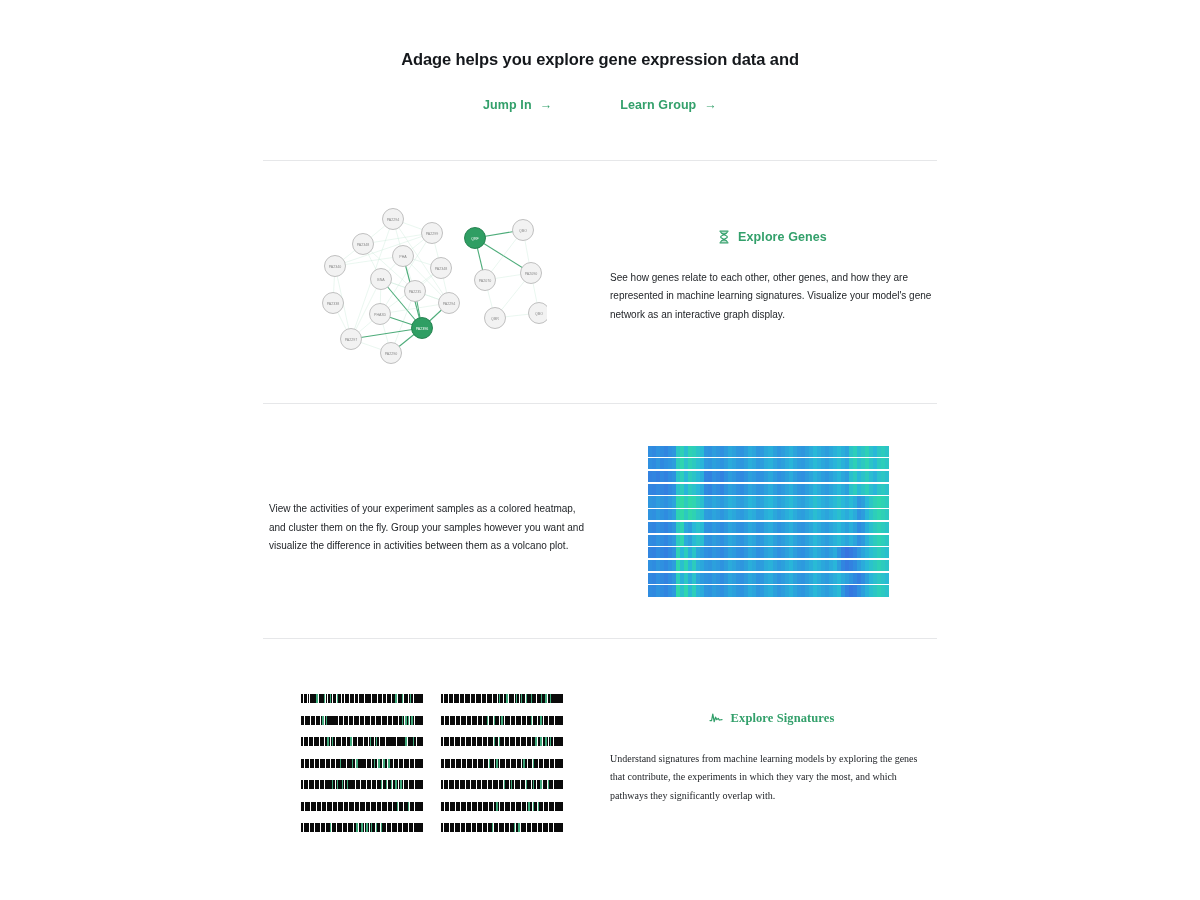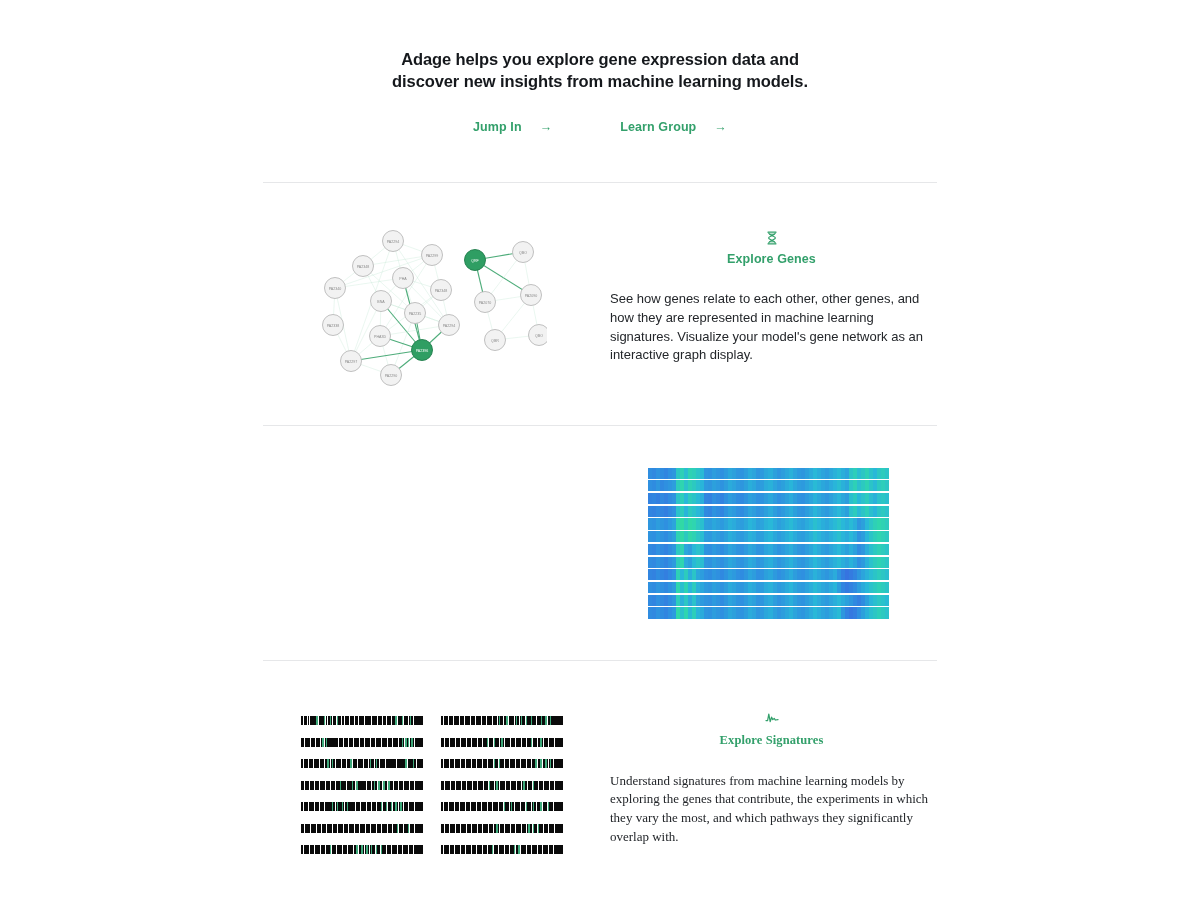--- a/index.html
+++ b/index.html
@@ -43,21 +43,21 @@
     justify-content: center;
     gap: 68px;
   }
   .cta-link {
     font-size: 12.5px;
     font-weight: bold;
     color: #33a06b;
     letter-spacing: 0.1px;
     display: inline-flex;
     align-items: center;
-    gap: 18px;
+    gap: 8px;
     cursor: pointer;
     text-decoration: none;
   }
   .cta-arrow {
     font-size: 12.5px;
     line-height: 1;
     color: #33a06b;
   }
 
   
@@ -83,25 +83,24 @@
   }
   .feature-title {
     display: flex;
     align-items: center;
     justify-content: center;
     gap: 7px;
     font-size: 12.5px;
     font-weight: bold;
     color: #33a06b;
     letter-spacing: 0.1px;
-    flex-direction: column;
   }
   .feature-body {
     margin-top: 24px;
-    font-size: 13px;
+    font-size: 10px;
     line-height: 18.6px;
     color: #23262a;
   }
   .feature-icon {
     display: inline-flex;
     align-items: center;
     justify-content: center;
     width: 15px;
     height: 15px;
   }
@@ -157,21 +156,20 @@
   }
 </style>
 </head>
 <body>
 
 <div class="page">
 
   <div class="hero">
     <h1 class="hero-headline">
       <span class="line">Adage helps you explore gene expression data and</span>
-      <span class="line">discover new insights from machine learning models.</span>
     </h1>
     <div class="hero-links">
       <a class="cta-link">
         <span>Jump In</span>
         <span class="cta-arrow">→</span>
       </a>
       <a class="cta-link">
         <span>Learn Group</span>
         <span class="cta-arrow">→</span>
       </a>
@@ -334,20 +332,21 @@
         <span>Explore Genes</span>
       </div>
       <p class="feature-body">See how genes relate to each other, other genes, and how they are represented in machine learning signatures. Visualize your model's gene network as an interactive graph display.</p>
     </div>
   </div>
 
   <div class="divider"></div>
 
   <div class="section" id="section-experiments">
     <div class="section-text">
+      <p class="feature-body">View the activities of your experiment samples as a colored heatmap, and cluster them on the fly. Group your samples however you want and visualize the difference in activities between them as a volcano plot.</p>
     </div>
     <div class="section-visual">
       <div class="heatmap" id="heatmap">
           <div class="heat-row" style="background: linear-gradient(to right, rgb(47, 142, 224) 0%, rgb(47, 142, 224) 1.667%, rgb(48, 137, 224) 1.667%, rgb(48, 137, 224) 3.333%, rgb(46, 147, 223) 3.333%, rgb(46, 147, 223) 5%, rgb(47, 140, 224) 5%, rgb(47, 140, 224) 6.667%, rgb(49, 133, 224) 6.667%, rgb(49, 133, 224) 8.333%, rgb(47, 144, 224) 8.333%, rgb(47, 144, 224) 10%, rgb(46, 150, 222) 10%, rgb(46, 150, 222) 11.667%, rgb(44, 198, 196) 11.667%, rgb(44, 198, 196) 13.333%, rgb(46, 208, 182) 13.333%, rgb(46, 208, 182) 15%, rgb(42, 190, 208) 15%, rgb(42, 190, 208) 16.667%, rgb(46, 210, 179) 16.667%, rgb(46, 210, 179) 18.333%, rgb(45, 206, 186) 18.333%, rgb(45, 206, 186) 20%, rgb(43, 196, 199) 20%, rgb(43, 196, 199) 21.667%, rgb(41, 186, 213) 21.667%, rgb(41, 186, 213) 23.333%, rgb(46, 150, 222) 23.333%, rgb(46, 150, 222) 25%, rgb(46, 147, 223) 25%, rgb(46, 147, 223) 26.667%, rgb(45, 157, 221) 26.667%, rgb(45, 157, 221) 28.333%, rgb(46, 150, 222) 28.333%, rgb(46, 150, 222) 30%, rgb(47, 144, 224) 30%, rgb(47, 144, 224) 31.667%, rgb(45, 154, 222) 31.667%, rgb(45, 154, 222) 33.333%, rgb(43, 167, 219) 33.333%, rgb(43, 167, 219) 35%, rgb(44, 160, 220) 35%, rgb(44, 160, 220) 36.667%, rgb(46, 150, 222) 36.667%, rgb(46, 150, 222) 38.333%, rgb(46, 147, 223) 38.333%, rgb(46, 147, 223) 40%, rgb(45, 157, 221) 40%, rgb(45, 157, 221) 41.667%, rgb(43, 171, 219) 41.667%, rgb(43, 171, 219) 43.333%, rgb(44, 164, 220) 43.333%, rgb(44, 164, 220) 45%, rgb(46, 150, 222) 45%, rgb(46, 150, 222) 46.667%, rgb(45, 154, 222) 46.667%, rgb(45, 154, 222) 48.333%, rgb(43, 167, 219) 48.333%, rgb(43, 167, 219) 50%, rgb(42, 174, 218) 50%, rgb(42, 174, 218) 51.667%, rgb(44, 160, 220) 51.667%, rgb(44, 160, 220) 53.333%, rgb(46, 150, 222) 53.333%, rgb(46, 150, 222) 55%, rgb(45, 157, 221) 55%, rgb(45, 157, 221) 56.667%, rgb(43, 167, 219) 56.667%, rgb(43, 167, 219) 58.333%, rgb(42, 177, 217) 58.333%, rgb(42, 177, 217) 60%, rgb(44, 164, 220) 60%, rgb(44, 164, 220) 61.667%, rgb(45, 154, 222) 61.667%, rgb(45, 154, 222) 63.333%, rgb(46, 150, 222) 63.333%, rgb(46, 150, 222) 65%, rgb(44, 160, 220) 65%, rgb(44, 160, 220) 66.667%, rgb(43, 171, 219) 66.667%, rgb(43, 171, 219) 68.333%, rgb(41, 184, 216) 68.333%, rgb(41, 184, 216) 70%, rgb(42, 174, 218) 70%, rgb(42, 174, 218) 71.667%, rgb(44, 164, 220) 71.667%, rgb(44, 164, 220) 73.333%, rgb(45, 157, 221) 73.333%, rgb(45, 157, 221) 75%, rgb(43, 167, 219) 75%, rgb(43, 167, 219) 76.667%, rgb(42, 177, 217) 76.667%, rgb(42, 177, 217) 78.333%, rgb(41, 186, 213) 78.333%, rgb(41, 186, 213) 80%, rgb(42, 174, 218) 80%, rgb(42, 174, 218) 81.667%, rgb(44, 164, 220) 81.667%, rgb(44, 164, 220) 83.333%, rgb(43, 196, 199) 83.333%, rgb(43, 196, 199) 85%, rgb(45, 206, 186) 85%, rgb(45, 206, 186) 86.667%, rgb(42, 190, 208) 86.667%, rgb(42, 190, 208) 88.333%, rgb(44, 198, 196) 88.333%, rgb(44, 198, 196) 90%, rgb(46, 208, 182) 90%, rgb(46, 208, 182) 91.667%, rgb(43, 194, 203) 91.667%, rgb(43, 194, 203) 93.333%, rgb(41, 184, 216) 93.333%, rgb(41, 184, 216) 95%, rgb(44, 198, 196) 95%, rgb(44, 198, 196) 96.667%, rgb(45, 203, 189) 96.667%, rgb(45, 203, 189) 98.333%, rgb(43, 196, 199) 98.333%, rgb(43, 196, 199) 100%);"></div>
           <div class="heat-row" style="background: linear-gradient(to right, rgb(47, 144, 224) 0%, rgb(47, 144, 224) 1.667%, rgb(47, 140, 224) 1.667%, rgb(47, 140, 224) 3.333%, rgb(46, 150, 222) 3.333%, rgb(46, 150, 222) 5%, rgb(48, 137, 224) 5%, rgb(48, 137, 224) 6.667%, rgb(47, 144, 224) 6.667%, rgb(47, 144, 224) 8.333%, rgb(46, 150, 222) 8.333%, rgb(46, 150, 222) 10%, rgb(45, 157, 221) 10%, rgb(45, 157, 221) 11.667%, rgb(45, 203, 189) 11.667%, rgb(45, 203, 189) 13.333%, rgb(47, 213, 176) 13.333%, rgb(47, 213, 176) 15%, rgb(43, 194, 203) 15%, rgb(43, 194, 203) 16.667%, rgb(46, 208, 182) 16.667%, rgb(46, 208, 182) 18.333%, rgb(44, 201, 192) 18.333%, rgb(44, 201, 192) 20%, rgb(42, 191, 206) 20%, rgb(42, 191, 206) 21.667%, rgb(41, 181, 217) 21.667%, rgb(41, 181, 217) 23.333%, rgb(45, 154, 222) 23.333%, rgb(45, 154, 222) 25%, rgb(46, 150, 222) 25%, rgb(46, 150, 222) 26.667%, rgb(44, 160, 220) 26.667%, rgb(44, 160, 220) 28.333%, rgb(45, 154, 222) 28.333%, rgb(45, 154, 222) 30%, rgb(46, 147, 223) 30%, rgb(46, 147, 223) 31.667%, rgb(45, 157, 221) 31.667%, rgb(45, 157, 221) 33.333%, rgb(43, 171, 219) 33.333%, rgb(43, 171, 219) 35%, rgb(44, 164, 220) 35%, rgb(44, 164, 220) 36.667%, rgb(45, 154, 222) 36.667%, rgb(45, 154, 222) 38.333%, rgb(46, 150, 222) 38.333%, rgb(46, 150, 222) 40%, rgb(44, 160, 220) 40%, rgb(44, 160, 220) 41.667%, rgb(42, 174, 218) 41.667%, rgb(42, 174, 218) 43.333%, rgb(43, 167, 219) 43.333%, rgb(43, 167, 219) 45%, rgb(45, 154, 222) 45%, rgb(45, 154, 222) 46.667%, rgb(45, 157, 221) 46.667%, rgb(45, 157, 221) 48.333%, rgb(43, 171, 219) 48.333%, rgb(43, 171, 219) 50%, rgb(42, 177, 217) 50%, rgb(42, 177, 217) 51.667%, rgb(44, 164, 220) 51.667%, rgb(44, 164, 220) 53.333%, rgb(45, 154, 222) 53.333%, rgb(45, 154, 222) 55%, rgb(44, 160, 220) 55%, rgb(44, 160, 220) 56.667%, rgb(43, 171, 219) 56.667%, rgb(43, 171, 219) 58.333%, rgb(41, 181, 217) 58.333%, rgb(41, 181, 217) 60%, rgb(43, 167, 219) 60%, rgb(43, 167, 219) 61.667%, rgb(45, 157, 221) 61.667%, rgb(45, 157, 221) 63.333%, rgb(45, 154, 222) 63.333%, rgb(45, 154, 222) 65%, rgb(44, 164, 220) 65%, rgb(44, 164, 220) 66.667%, rgb(42, 174, 218) 66.667%, rgb(42, 174, 218) 68.333%, rgb(41, 186, 213) 68.333%, rgb(41, 186, 213) 70%, rgb(42, 177, 217) 70%, rgb(42, 177, 217) 71.667%, rgb(43, 167, 219) 71.667%, rgb(43, 167, 219) 73.333%, rgb(44, 160, 220) 73.333%, rgb(44, 160, 220) 75%, rgb(43, 171, 219) 75%, rgb(43, 171, 219) 76.667%, rgb(41, 181, 217) 76.667%, rgb(41, 181, 217) 78.333%, rgb(42, 189, 209) 78.333%, rgb(42, 189, 209) 80%, rgb(42, 177, 217) 80%, rgb(42, 177, 217) 81.667%, rgb(43, 167, 219) 81.667%, rgb(43, 167, 219) 83.333%, rgb(44, 198, 196) 83.333%, rgb(44, 198, 196) 85%, rgb(46, 208, 182) 85%, rgb(46, 208, 182) 86.667%, rgb(43, 192, 204) 86.667%, rgb(43, 192, 204) 88.333%, rgb(44, 201, 192) 88.333%, rgb(44, 201, 192) 90%, rgb(46, 210, 179) 90%, rgb(46, 210, 179) 91.667%, rgb(43, 196, 199) 91.667%, rgb(43, 196, 199) 93.333%, rgb(41, 186, 213) 93.333%, rgb(41, 186, 213) 95%, rgb(44, 201, 192) 95%, rgb(44, 201, 192) 96.667%, rgb(45, 206, 186) 96.667%, rgb(45, 206, 186) 98.333%, rgb(44, 198, 196) 98.333%, rgb(44, 198, 196) 100%);"></div>
           <div class="heat-row" style="background: linear-gradient(to right, rgb(50, 130, 224) 0%, rgb(50, 130, 224) 1.667%, rgb(49, 133, 224) 1.667%, rgb(49, 133, 224) 3.333%, rgb(51, 127, 224) 3.333%, rgb(51, 127, 224) 5%, rgb(48, 137, 224) 5%, rgb(48, 137, 224) 6.667%, rgb(50, 130, 224) 6.667%, rgb(50, 130, 224) 8.333%, rgb(47, 140, 224) 8.333%, rgb(47, 140, 224) 10%, rgb(46, 147, 223) 10%, rgb(46, 147, 223) 11.667%, rgb(43, 196, 199) 11.667%, rgb(43, 196, 199) 13.333%, rgb(45, 206, 186) 13.333%, rgb(45, 206, 186) 15%, rgb(41, 184, 216) 15%, rgb(41, 184, 216) 16.667%, rgb(45, 203, 189) 16.667%, rgb(45, 203, 189) 18.333%, rgb(43, 196, 199) 18.333%, rgb(43, 196, 199) 20%, rgb(41, 186, 213) 20%, rgb(41, 186, 213) 21.667%, rgb(42, 174, 218) 21.667%, rgb(42, 174, 218) 23.333%, rgb(49, 133, 224) 23.333%, rgb(49, 133, 224) 25%, rgb(50, 130, 224) 25%, rgb(50, 130, 224) 26.667%, rgb(47, 144, 224) 26.667%, rgb(47, 144, 224) 28.333%, rgb(48, 137, 224) 28.333%, rgb(48, 137, 224) 30%, rgb(50, 130, 224) 30%, rgb(50, 130, 224) 31.667%, rgb(47, 144, 224) 31.667%, rgb(47, 144, 224) 33.333%, rgb(45, 157, 221) 33.333%, rgb(45, 157, 221) 35%, rgb(46, 150, 222) 35%, rgb(46, 150, 222) 36.667%, rgb(47, 140, 224) 36.667%, rgb(47, 140, 224) 38.333%, rgb(48, 137, 224) 38.333%, rgb(48, 137, 224) 40%, rgb(46, 147, 223) 40%, rgb(46, 147, 223) 41.667%, rgb(44, 160, 220) 41.667%, rgb(44, 160, 220) 43.333%, rgb(45, 154, 222) 43.333%, rgb(45, 154, 222) 45%, rgb(47, 144, 224) 45%, rgb(47, 144, 224) 46.667%, rgb(46, 147, 223) 46.667%, rgb(46, 147, 223) 48.333%, rgb(45, 157, 221) 48.333%, rgb(45, 157, 221) 50%, rgb(43, 167, 219) 50%, rgb(43, 167, 219) 51.667%, rgb(45, 154, 222) 51.667%, rgb(45, 154, 222) 53.333%, rgb(47, 144, 224) 53.333%, rgb(47, 144, 224) 55%, rgb(46, 150, 222) 55%, rgb(46, 150, 222) 56.667%, rgb(44, 160, 220) 56.667%, rgb(44, 160, 220) 58.333%, rgb(43, 171, 219) 58.333%, rgb(43, 171, 219) 60%, rgb(45, 157, 221) 60%, rgb(45, 157, 221) 61.667%, rgb(46, 147, 223) 61.667%, rgb(46, 147, 223) 63.333%, rgb(47, 144, 224) 63.333%, rgb(47, 144, 224) 65%, rgb(45, 154, 222) 65%, rgb(45, 154, 222) 66.667%, rgb(44, 164, 220) 66.667%, rgb(44, 164, 220) 68.333%, rgb(42, 177, 217) 68.333%, rgb(42, 177, 217) 70%, rgb(43, 167, 219) 70%, rgb(43, 167, 219) 71.667%, rgb(45, 157, 221) 71.667%, rgb(45, 157, 221) 73.333%, rgb(46, 150, 222) 73.333%, rgb(46, 150, 222) 75%, rgb(44, 160, 220) 75%, rgb(44, 160, 220) 76.667%, rgb(43, 171, 219) 76.667%, rgb(43, 171, 219) 78.333%, rgb(41, 181, 217) 78.333%, rgb(41, 181, 217) 80%, rgb(43, 167, 219) 80%, rgb(43, 167, 219) 81.667%, rgb(45, 157, 221) 81.667%, rgb(45, 157, 221) 83.333%, rgb(42, 191, 206) 83.333%, rgb(42, 191, 206) 85%, rgb(44, 201, 192) 85%, rgb(44, 201, 192) 86.667%, rgb(41, 184, 216) 86.667%, rgb(41, 184, 216) 88.333%, rgb(43, 194, 203) 88.333%, rgb(43, 194, 203) 90%, rgb(45, 203, 189) 90%, rgb(45, 203, 189) 91.667%, rgb(42, 189, 209) 91.667%, rgb(42, 189, 209) 93.333%, rgb(42, 177, 217) 93.333%, rgb(42, 177, 217) 95%, rgb(43, 194, 203) 95%, rgb(43, 194, 203) 96.667%, rgb(44, 198, 196) 96.667%, rgb(44, 198, 196) 98.333%, rgb(42, 191, 206) 98.333%, rgb(42, 191, 206) 100%);"></div>
           <div class="heat-row" style="background: linear-gradient(to right, rgb(49, 133, 224) 0%, rgb(49, 133, 224) 1.667%, rgb(50, 130, 224) 1.667%, rgb(50, 130, 224) 3.333%, rgb(48, 137, 224) 3.333%, rgb(48, 137, 224) 5%, rgb(49, 133, 224) 5%, rgb(49, 133, 224) 6.667%, rgb(51, 127, 224) 6.667%, rgb(51, 127, 224) 8.333%, rgb(48, 137, 224) 8.333%, rgb(48, 137, 224) 10%, rgb(47, 144, 224) 10%, rgb(47, 144, 224) 11.667%, rgb(43, 194, 203) 11.667%, rgb(43, 194, 203) 13.333%, rgb(45, 203, 189) 13.333%, rgb(45, 203, 189) 15%, rgb(41, 181, 217) 15%, rgb(41, 181, 217) 16.667%, rgb(44, 201, 192) 16.667%, rgb(44, 201, 192) 18.333%, rgb(43, 194, 203) 18.333%, rgb(43, 194, 203) 20%, rgb(41, 184, 216) 20%, rgb(41, 184, 216) 21.667%, rgb(43, 171, 219) 21.667%, rgb(43, 171, 219) 23.333%, rgb(48, 137, 224) 23.333%, rgb(48, 137, 224) 25%, rgb(49, 133, 224) 25%, rgb(49, 133, 224) 26.667%, rgb(46, 147, 223) 26.667%, rgb(46, 147, 223) 28.333%, rgb(47, 140, 224) 28.333%, rgb(47, 140, 224) 30%, rgb(49, 133, 224) 30%, rgb(49, 133, 224) 31.667%, rgb(46, 147, 223) 31.667%, rgb(46, 147, 223) 33.333%, rgb(44, 160, 220) 33.333%, rgb(44, 160, 220) 35%, rgb(45, 154, 222) 35%, rgb(45, 154, 222) 36.667%, rgb(47, 144, 224) 36.667%, rgb(47, 144, 224) 38.333%, rgb(47, 140, 224) 38.333%, rgb(47, 140, 224) 40%, rgb(46, 150, 222) 40%, rgb(46, 150, 222) 41.667%, rgb(44, 164, 220) 41.667%, rgb(44, 164, 220) 43.333%, rgb(45, 157, 221) 43.333%, rgb(45, 157, 221) 45%, rgb(46, 147, 223) 45%, rgb(46, 147, 223) 46.667%, rgb(46, 150, 222) 46.667%, rgb(46, 150, 222) 48.333%, rgb(44, 160, 220) 48.333%, rgb(44, 160, 220) 50%, rgb(43, 171, 219) 50%, rgb(43, 171, 219) 51.667%, rgb(45, 157, 221) 51.667%, rgb(45, 157, 221) 53.333%, rgb(46, 147, 223) 53.333%, rgb(46, 147, 223) 55%, rgb(45, 154, 222) 55%, rgb(45, 154, 222) 56.667%, rgb(44, 164, 220) 56.667%, rgb(44, 164, 220) 58.333%, rgb(42, 174, 218) 58.333%, rgb(42, 174, 218) 60%, rgb(44, 160, 220) 60%, rgb(44, 160, 220) 61.667%, rgb(46, 150, 222) 61.667%, rgb(46, 150, 222) 63.333%, rgb(46, 147, 223) 63.333%, rgb(46, 147, 223) 65%, rgb(45, 157, 221) 65%, rgb(45, 157, 221) 66.667%, rgb(43, 167, 219) 66.667%, rgb(43, 167, 219) 68.333%, rgb(41, 181, 217) 68.333%, rgb(41, 181, 217) 70%, rgb(43, 171, 219) 70%, rgb(43, 171, 219) 71.667%, rgb(44, 160, 220) 71.667%, rgb(44, 160, 220) 73.333%, rgb(45, 154, 222) 73.333%, rgb(45, 154, 222) 75%, rgb(44, 164, 220) 75%, rgb(44, 164, 220) 76.667%, rgb(42, 174, 218) 76.667%, rgb(42, 174, 218) 78.333%, rgb(41, 184, 216) 78.333%, rgb(41, 184, 216) 80%, rgb(43, 171, 219) 80%, rgb(43, 171, 219) 81.667%, rgb(44, 160, 220) 81.667%, rgb(44, 160, 220) 83.333%, rgb(43, 194, 203) 83.333%, rgb(43, 194, 203) 85%, rgb(45, 203, 189) 85%, rgb(45, 203, 189) 86.667%, rgb(41, 186, 213) 86.667%, rgb(41, 186, 213) 88.333%, rgb(43, 196, 199) 88.333%, rgb(43, 196, 199) 90%, rgb(45, 206, 186) 90%, rgb(45, 206, 186) 91.667%, rgb(42, 191, 206) 91.667%, rgb(42, 191, 206) 93.333%, rgb(41, 181, 217) 93.333%, rgb(41, 181, 217) 95%, rgb(43, 196, 199) 95%, rgb(43, 196, 199) 96.667%, rgb(44, 201, 192) 96.667%, rgb(44, 201, 192) 98.333%, rgb(43, 194, 203) 98.333%, rgb(43, 194, 203) 100%);"></div>
           <div class="heat-row" style="background: linear-gradient(to right, rgb(46, 150, 222) 0%, rgb(46, 150, 222) 1.667%, rgb(46, 147, 223) 1.667%, rgb(46, 147, 223) 3.333%, rgb(45, 157, 221) 3.333%, rgb(45, 157, 221) 5%, rgb(46, 150, 222) 5%, rgb(46, 150, 222) 6.667%, rgb(47, 144, 224) 6.667%, rgb(47, 144, 224) 8.333%, rgb(45, 154, 222) 8.333%, rgb(45, 154, 222) 10%, rgb(44, 164, 220) 10%, rgb(44, 164, 220) 11.667%, rgb(47, 213, 176) 11.667%, rgb(47, 213, 176) 13.333%, rgb(49, 217, 165) 13.333%, rgb(49, 217, 165) 15%, rgb(45, 203, 189) 15%, rgb(45, 203, 189) 16.667%, rgb(48, 216, 168) 16.667%, rgb(48, 216, 168) 18.333%, rgb(47, 213, 176) 18.333%, rgb(47, 213, 176) 20%, rgb(44, 201, 192) 20%, rgb(44, 201, 192) 21.667%, rgb(42, 191, 206) 21.667%, rgb(42, 191, 206) 23.333%, rgb(44, 160, 220) 23.333%, rgb(44, 160, 220) 25%, rgb(45, 157, 221) 25%, rgb(45, 157, 221) 26.667%, rgb(43, 167, 219) 26.667%, rgb(43, 167, 219) 28.333%, rgb(44, 160, 220) 28.333%, rgb(44, 160, 220) 30%, rgb(45, 154, 222) 30%, rgb(45, 154, 222) 31.667%, rgb(44, 164, 220) 31.667%, rgb(44, 164, 220) 33.333%, rgb(42, 177, 217) 33.333%, rgb(42, 177, 217) 35%, rgb(43, 171, 219) 35%, rgb(43, 171, 219) 36.667%, rgb(44, 160, 220) 36.667%, rgb(44, 160, 220) 38.333%, rgb(45, 157, 221) 38.333%, rgb(45, 157, 221) 40%, rgb(43, 167, 219) 40%, rgb(43, 167, 219) 41.667%, rgb(41, 181, 217) 41.667%, rgb(41, 181, 217) 43.333%, rgb(42, 174, 218) 43.333%, rgb(42, 174, 218) 45%, rgb(44, 160, 220) 45%, rgb(44, 160, 220) 46.667%, rgb(44, 164, 220) 46.667%, rgb(44, 164, 220) 48.333%, rgb(42, 177, 217) 48.333%, rgb(42, 177, 217) 50%, rgb(41, 184, 216) 50%, rgb(41, 184, 216) 51.667%, rgb(43, 171, 219) 51.667%, rgb(43, 171, 219) 53.333%, rgb(44, 160, 220) 53.333%, rgb(44, 160, 220) 55%, rgb(43, 167, 219) 55%, rgb(43, 167, 219) 56.667%, rgb(42, 177, 217) 56.667%, rgb(42, 177, 217) 58.333%, rgb(41, 186, 213) 58.333%, rgb(41, 186, 213) 60%, rgb(42, 174, 218) 60%, rgb(42, 174, 218) 61.667%, rgb(44, 164, 220) 61.667%, rgb(44, 164, 220) 63.333%, rgb(44, 160, 220) 63.333%, rgb(44, 160, 220) 65%, rgb(43, 171, 219) 65%, rgb(43, 171, 219) 66.667%, rgb(41, 181, 217) 66.667%, rgb(41, 181, 217) 68.333%, rgb(42, 191, 206) 68.333%, rgb(42, 191, 206) 70%, rgb(41, 184, 216) 70%, rgb(41, 184, 216) 71.667%, rgb(42, 174, 218) 71.667%, rgb(42, 174, 218) 73.333%, rgb(43, 167, 219) 73.333%, rgb(43, 167, 219) 75%, rgb(42, 177, 217) 75%, rgb(42, 177, 217) 76.667%, rgb(41, 186, 213) 76.667%, rgb(41, 186, 213) 78.333%, rgb(43, 194, 203) 78.333%, rgb(43, 194, 203) 80%, rgb(41, 184, 216) 80%, rgb(41, 184, 216) 81.667%, rgb(42, 174, 218) 81.667%, rgb(42, 174, 218) 83.333%, rgb(41, 186, 213) 83.333%, rgb(41, 186, 213) 85%, rgb(42, 174, 218) 85%, rgb(42, 174, 218) 86.667%, rgb(46, 150, 222) 86.667%, rgb(46, 150, 222) 88.333%, rgb(44, 160, 220) 88.333%, rgb(44, 160, 220) 90%, rgb(41, 184, 216) 90%, rgb(41, 184, 216) 91.667%, rgb(44, 198, 196) 91.667%, rgb(44, 198, 196) 93.333%, rgb(46, 208, 182) 93.333%, rgb(46, 208, 182) 95%, rgb(47, 214, 173) 95%, rgb(47, 214, 173) 96.667%, rgb(46, 210, 179) 96.667%, rgb(46, 210, 179) 98.333%, rgb(45, 203, 189) 98.333%, rgb(45, 203, 189) 100%);"></div>
           <div class="heat-row" style="background: linear-gradient(to right, rgb(46, 147, 223) 0%, rgb(46, 147, 223) 1.667%, rgb(47, 144, 224) 1.667%, rgb(47, 144, 224) 3.333%, rgb(45, 154, 222) 3.333%, rgb(45, 154, 222) 5%, rgb(46, 147, 223) 5%, rgb(46, 147, 223) 6.667%, rgb(47, 140, 224) 6.667%, rgb(47, 140, 224) 8.333%, rgb(46, 150, 222) 8.333%, rgb(46, 150, 222) 10%, rgb(44, 160, 220) 10%, rgb(44, 160, 220) 11.667%, rgb(46, 210, 179) 11.667%, rgb(46, 210, 179) 13.333%, rgb(48, 216, 168) 13.333%, rgb(48, 216, 168) 15%, rgb(44, 201, 192) 15%, rgb(44, 201, 192) 16.667%, rgb(48, 215, 170) 16.667%, rgb(48, 215, 170) 18.333%, rgb(46, 210, 179) 18.333%, rgb(46, 210, 179) 20%, rgb(44, 198, 196) 20%, rgb(44, 198, 196) 21.667%, rgb(42, 189, 209) 21.667%, rgb(42, 189, 209) 23.333%, rgb(45, 157, 221) 23.333%, rgb(45, 157, 221) 25%, rgb(45, 154, 222) 25%, rgb(45, 154, 222) 26.667%, rgb(44, 164, 220) 26.667%, rgb(44, 164, 220) 28.333%, rgb(45, 157, 221) 28.333%, rgb(45, 157, 221) 30%, rgb(46, 150, 222) 30%, rgb(46, 150, 222) 31.667%, rgb(44, 160, 220) 31.667%, rgb(44, 160, 220) 33.333%, rgb(42, 174, 218) 33.333%, rgb(42, 174, 218) 35%, rgb(43, 167, 219) 35%, rgb(43, 167, 219) 36.667%, rgb(45, 157, 221) 36.667%, rgb(45, 157, 221) 38.333%, rgb(45, 154, 222) 38.333%, rgb(45, 154, 222) 40%, rgb(44, 164, 220) 40%, rgb(44, 164, 220) 41.667%, rgb(42, 177, 217) 41.667%, rgb(42, 177, 217) 43.333%, rgb(43, 171, 219) 43.333%, rgb(43, 171, 219) 45%, rgb(45, 157, 221) 45%, rgb(45, 157, 221) 46.667%, rgb(44, 160, 220) 46.667%, rgb(44, 160, 220) 48.333%, rgb(42, 174, 218) 48.333%, rgb(42, 174, 218) 50%, rgb(41, 181, 217) 50%, rgb(41, 181, 217) 51.667%, rgb(43, 167, 219) 51.667%, rgb(43, 167, 219) 53.333%, rgb(45, 157, 221) 53.333%, rgb(45, 157, 221) 55%, rgb(44, 164, 220) 55%, rgb(44, 164, 220) 56.667%, rgb(42, 174, 218) 56.667%, rgb(42, 174, 218) 58.333%, rgb(41, 184, 216) 58.333%, rgb(41, 184, 216) 60%, rgb(43, 171, 219) 60%, rgb(43, 171, 219) 61.667%, rgb(44, 160, 220) 61.667%, rgb(44, 160, 220) 63.333%, rgb(45, 157, 221) 63.333%, rgb(45, 157, 221) 65%, rgb(43, 167, 219) 65%, rgb(43, 167, 219) 66.667%, rgb(42, 177, 217) 66.667%, rgb(42, 177, 217) 68.333%, rgb(42, 189, 209) 68.333%, rgb(42, 189, 209) 70%, rgb(41, 181, 217) 70%, rgb(41, 181, 217) 71.667%, rgb(43, 171, 219) 71.667%, rgb(43, 171, 219) 73.333%, rgb(44, 164, 220) 73.333%, rgb(44, 164, 220) 75%, rgb(42, 174, 218) 75%, rgb(42, 174, 218) 76.667%, rgb(41, 184, 216) 76.667%, rgb(41, 184, 216) 78.333%, rgb(42, 191, 206) 78.333%, rgb(42, 191, 206) 80%, rgb(41, 181, 217) 80%, rgb(41, 181, 217) 81.667%, rgb(43, 171, 219) 81.667%, rgb(43, 171, 219) 83.333%, rgb(41, 184, 216) 83.333%, rgb(41, 184, 216) 85%, rgb(43, 171, 219) 85%, rgb(43, 171, 219) 86.667%, rgb(46, 147, 223) 86.667%, rgb(46, 147, 223) 88.333%, rgb(45, 157, 221) 88.333%, rgb(45, 157, 221) 90%, rgb(41, 181, 217) 90%, rgb(41, 181, 217) 91.667%, rgb(43, 196, 199) 91.667%, rgb(43, 196, 199) 93.333%, rgb(45, 206, 186) 93.333%, rgb(45, 206, 186) 95%, rgb(47, 213, 176) 95%, rgb(47, 213, 176) 96.667%, rgb(46, 208, 182) 96.667%, rgb(46, 208, 182) 98.333%, rgb(44, 201, 192) 98.333%, rgb(44, 201, 192) 100%);"></div>
           <div class="heat-row" style="background: linear-gradient(to right, rgb(48, 137, 224) 0%, rgb(48, 137, 224) 1.667%, rgb(49, 133, 224) 1.667%, rgb(49, 133, 224) 3.333%, rgb(47, 144, 224) 3.333%, rgb(47, 144, 224) 5%, rgb(48, 137, 224) 5%, rgb(48, 137, 224) 6.667%, rgb(50, 130, 224) 6.667%, rgb(50, 130, 224) 8.333%, rgb(47, 140, 224) 8.333%, rgb(47, 140, 224) 10%, rgb(46, 150, 222) 10%, rgb(46, 150, 222) 11.667%, rgb(44, 201, 192) 11.667%, rgb(44, 201, 192) 13.333%, rgb(46, 210, 179) 13.333%, rgb(46, 210, 179) 15%, rgb(43, 167, 219) 15%, rgb(43, 167, 219) 16.667%, rgb(45, 157, 221) 16.667%, rgb(45, 157, 221) 18.333%, rgb(41, 184, 216) 18.333%, rgb(41, 184, 216) 20%, rgb(43, 194, 203) 20%, rgb(43, 194, 203) 21.667%, rgb(41, 186, 213) 21.667%, rgb(41, 186, 213) 23.333%, rgb(46, 147, 223) 23.333%, rgb(46, 147, 223) 25%, rgb(47, 144, 224) 25%, rgb(47, 144, 224) 26.667%, rgb(45, 154, 222) 26.667%, rgb(45, 154, 222) 28.333%, rgb(46, 147, 223) 28.333%, rgb(46, 147, 223) 30%, rgb(47, 140, 224) 30%, rgb(47, 140, 224) 31.667%, rgb(46, 150, 222) 31.667%, rgb(46, 150, 222) 33.333%, rgb(44, 164, 220) 33.333%, rgb(44, 164, 220) 35%, rgb(45, 157, 221) 35%, rgb(45, 157, 221) 36.667%, rgb(46, 147, 223) 36.667%, rgb(46, 147, 223) 38.333%, rgb(47, 144, 224) 38.333%, rgb(47, 144, 224) 40%, rgb(45, 154, 222) 40%, rgb(45, 154, 222) 41.667%, rgb(43, 167, 219) 41.667%, rgb(43, 167, 219) 43.333%, rgb(44, 160, 220) 43.333%, rgb(44, 160, 220) 45%, rgb(46, 147, 223) 45%, rgb(46, 147, 223) 46.667%, rgb(46, 150, 222) 46.667%, rgb(46, 150, 222) 48.333%, rgb(44, 164, 220) 48.333%, rgb(44, 164, 220) 50%, rgb(43, 171, 219) 50%, rgb(43, 171, 219) 51.667%, rgb(45, 157, 221) 51.667%, rgb(45, 157, 221) 53.333%, rgb(46, 147, 223) 53.333%, rgb(46, 147, 223) 55%, rgb(45, 154, 222) 55%, rgb(45, 154, 222) 56.667%, rgb(44, 164, 220) 56.667%, rgb(44, 164, 220) 58.333%, rgb(42, 174, 218) 58.333%, rgb(42, 174, 218) 60%, rgb(44, 160, 220) 60%, rgb(44, 160, 220) 61.667%, rgb(46, 150, 222) 61.667%, rgb(46, 150, 222) 63.333%, rgb(46, 147, 223) 63.333%, rgb(46, 147, 223) 65%, rgb(45, 157, 221) 65%, rgb(45, 157, 221) 66.667%, rgb(43, 167, 219) 66.667%, rgb(43, 167, 219) 68.333%, rgb(41, 181, 217) 68.333%, rgb(41, 181, 217) 70%, rgb(43, 171, 219) 70%, rgb(43, 171, 219) 71.667%, rgb(44, 160, 220) 71.667%, rgb(44, 160, 220) 73.333%, rgb(45, 154, 222) 73.333%, rgb(45, 154, 222) 75%, rgb(44, 164, 220) 75%, rgb(44, 164, 220) 76.667%, rgb(42, 174, 218) 76.667%, rgb(42, 174, 218) 78.333%, rgb(41, 184, 216) 78.333%, rgb(41, 184, 216) 80%, rgb(43, 171, 219) 80%, rgb(43, 171, 219) 81.667%, rgb(44, 160, 220) 81.667%, rgb(44, 160, 220) 83.333%, rgb(42, 174, 218) 83.333%, rgb(42, 174, 218) 85%, rgb(44, 160, 220) 85%, rgb(44, 160, 220) 86.667%, rgb(47, 140, 224) 86.667%, rgb(47, 140, 224) 88.333%, rgb(46, 150, 222) 88.333%, rgb(46, 150, 222) 90%, rgb(42, 174, 218) 90%, rgb(42, 174, 218) 91.667%, rgb(42, 191, 206) 91.667%, rgb(42, 191, 206) 93.333%, rgb(44, 201, 192) 93.333%, rgb(44, 201, 192) 95%, rgb(46, 208, 182) 95%, rgb(46, 208, 182) 96.667%, rgb(45, 203, 189) 96.667%, rgb(45, 203, 189) 98.333%, rgb(43, 196, 199) 98.333%, rgb(43, 196, 199) 100%);"></div>

